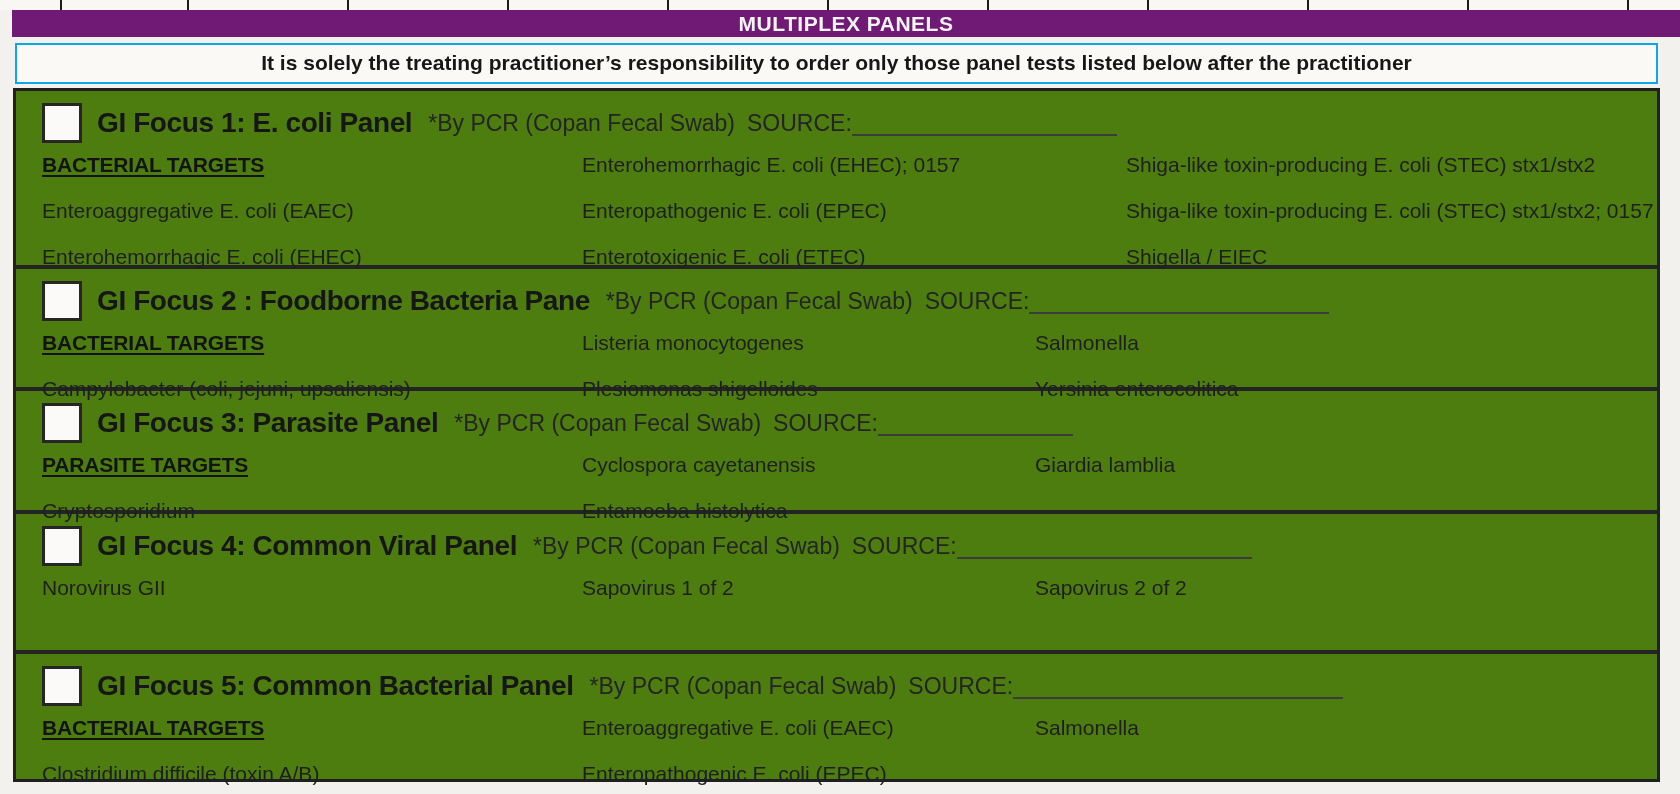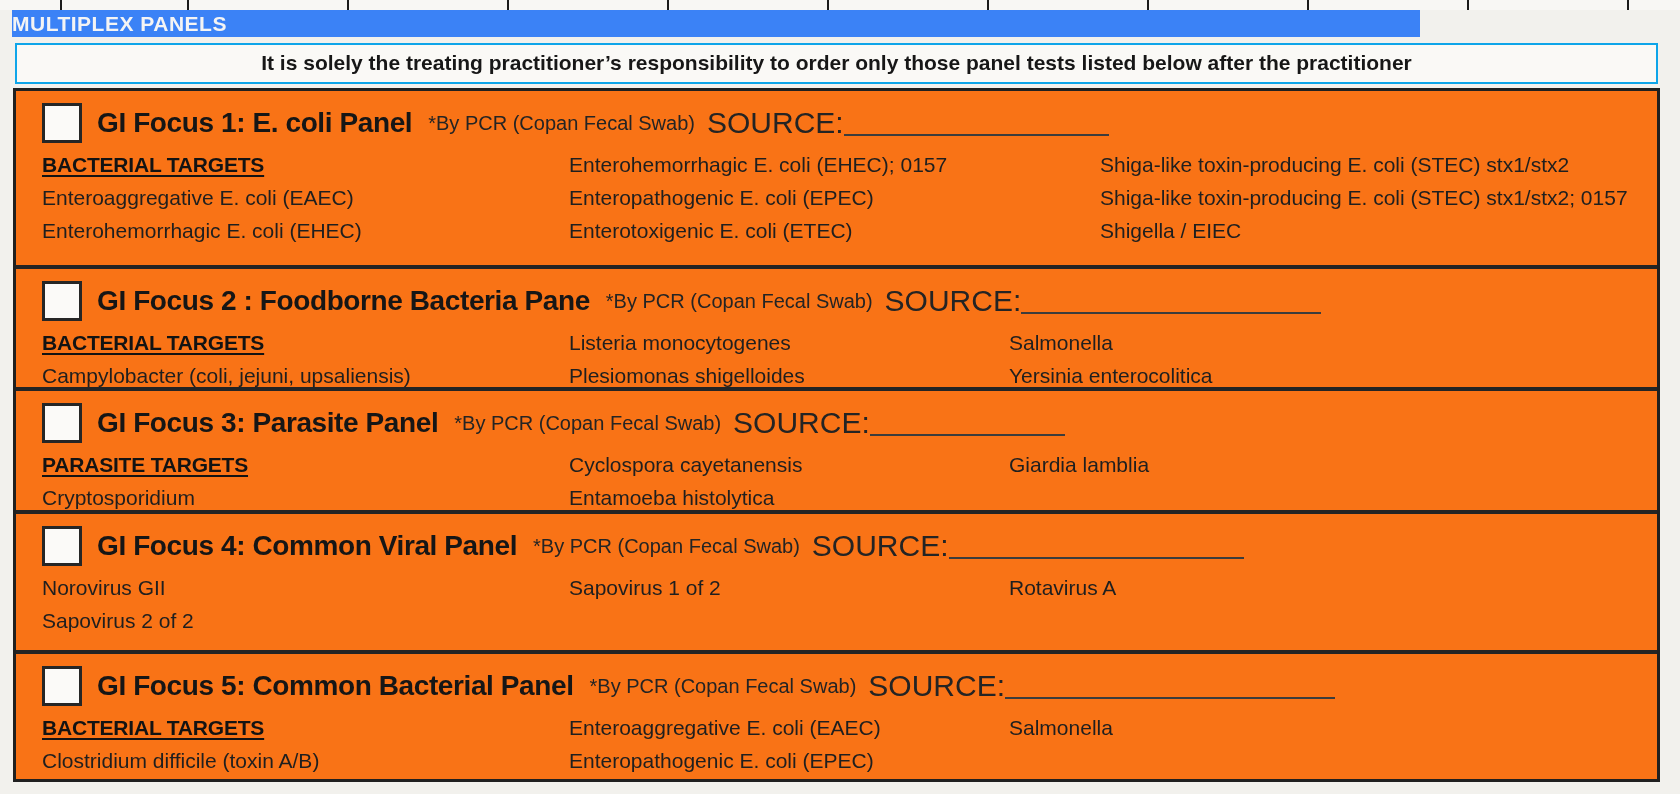--- a/index.html
+++ b/index.html
@@ -11,64 +11,64 @@
     -webkit-font-smoothing:antialiased;
   }
   .sheet{position:relative;width:1680px;height:794px;background:#f2f1ed;overflow:hidden;}
 
   
   .top-row{position:absolute;top:0;left:0;width:1680px;height:10px;background:#f8f7f4;}
   .vtick{position:absolute;top:0;width:2px;height:10px;background:#1b1b1b;}
 
   
   .title-bar{
-    position:absolute;top:10px;left:12px;width:1408px;height:27px;
-    background:#3b82f6;color:#f4f4f4;
+    position:absolute;top:10px;left:12px;width:1668px;height:27px;
+    background:#701a75;color:#f4f4f4;
     font-size:21px;font-weight:bold;letter-spacing:0.5px;
-    display:flex;align-items:center;
+    display:flex;align-items:center;justify-content:center;
   }
 
   .form{position:absolute;top:41px;left:13px;width:1647px;}
 
   .disclaimer{
     border:2px solid #0ea5e9;background:#faf9f6;
     margin:2px 2px 4px 2px;padding:5px 10px 7px 10px;
     text-align:center;font-weight:bold;font-size:21px;line-height:25px;color:#171717;
   }
 
-  .panels{border:3px solid #202020;background:#f97316;}
+  .panels{border:3px solid #202020;background:#4d7c0f;}
   .panel{box-sizing:border-box;border-bottom:4px solid #242424;}
   .panel:last-child{border-bottom:none;}
   .p1{height:178px;}
   .p2{height:122px;}
   .p3{height:123px;}
   .p4{height:140px;}
   .p5{height:125px;}
 
   .panel-header{display:flex;align-items:center;padding:12px 0 0 26px;}
   .checkbox{
     width:34px;height:34px;border:3px solid #262626;background:#fbfaf8;
     margin-right:15px;flex:none;cursor:pointer;
   }
   .panel-title{
     font-size:28px;font-weight:bold;letter-spacing:-0.4px;
     white-space:nowrap;margin-right:16px;color:#161616;
   }
-  .panel-method{font-size:20px;color:#242424;white-space:nowrap;margin-right:12px;}
-  .panel-source-label{font-size:30px;color:#242424;white-space:nowrap;}
+  .panel-method{font-size:23px;color:#242424;white-space:nowrap;margin-right:12px;}
+  .panel-source-label{font-size:23px;color:#242424;white-space:nowrap;}
   .source-line{display:inline-block;height:24px;border-bottom:2px solid #3c3c3c;}
   .sl-265{width:265px;}
   .sl-300{width:300px;}
   .sl-195{width:195px;}
   .sl-295{width:295px;}
   .sl-330{width:330px;}
 
   .targets{
     display:grid;padding-left:26px;margin-top:5px;
-    font-size:21px;line-height:33px;color:#1f1f1f;
+    font-size:21px;line-height:33px;color:#1f1f1f;gap:13px;
   }
   .cols-a{grid-template-columns:527px 531px auto;}
   .cols-b{grid-template-columns:527px 440px auto;}
   .cell{white-space:nowrap;overflow:hidden;}
   .heading{
     font-weight:bold;letter-spacing:-0.2px;color:#131313;
     text-decoration:underline;text-decoration-thickness:2px;text-underline-offset:3px;
   }
 </style>
 </head>
@@ -162,21 +162,20 @@
         <div class="panel-header">
           <span class="checkbox"></span>
           <span class="panel-title">GI Focus 4: Common Viral Panel</span>
           <span class="panel-method">*By PCR (Copan Fecal Swab)</span>
           <span class="panel-source-label">SOURCE:</span>
           <span class="source-line sl-295"></span>
         </div>
         <div class="targets cols-b">
           <div class="cell">Norovirus GII</div>
           <div class="cell">Sapovirus 1 of 2</div>
-          <div class="cell">Rotavirus A</div>
           <div class="cell">Sapovirus 2 of 2</div>
         </div>
       </section>
 
       <section class="panel p5">
         <div class="panel-header">
           <span class="checkbox"></span>
           <span class="panel-title">GI Focus 5: Common Bacterial Panel</span>
           <span class="panel-method">*By PCR (Copan Fecal Swab)</span>
           <span class="panel-source-label">SOURCE:</span>

